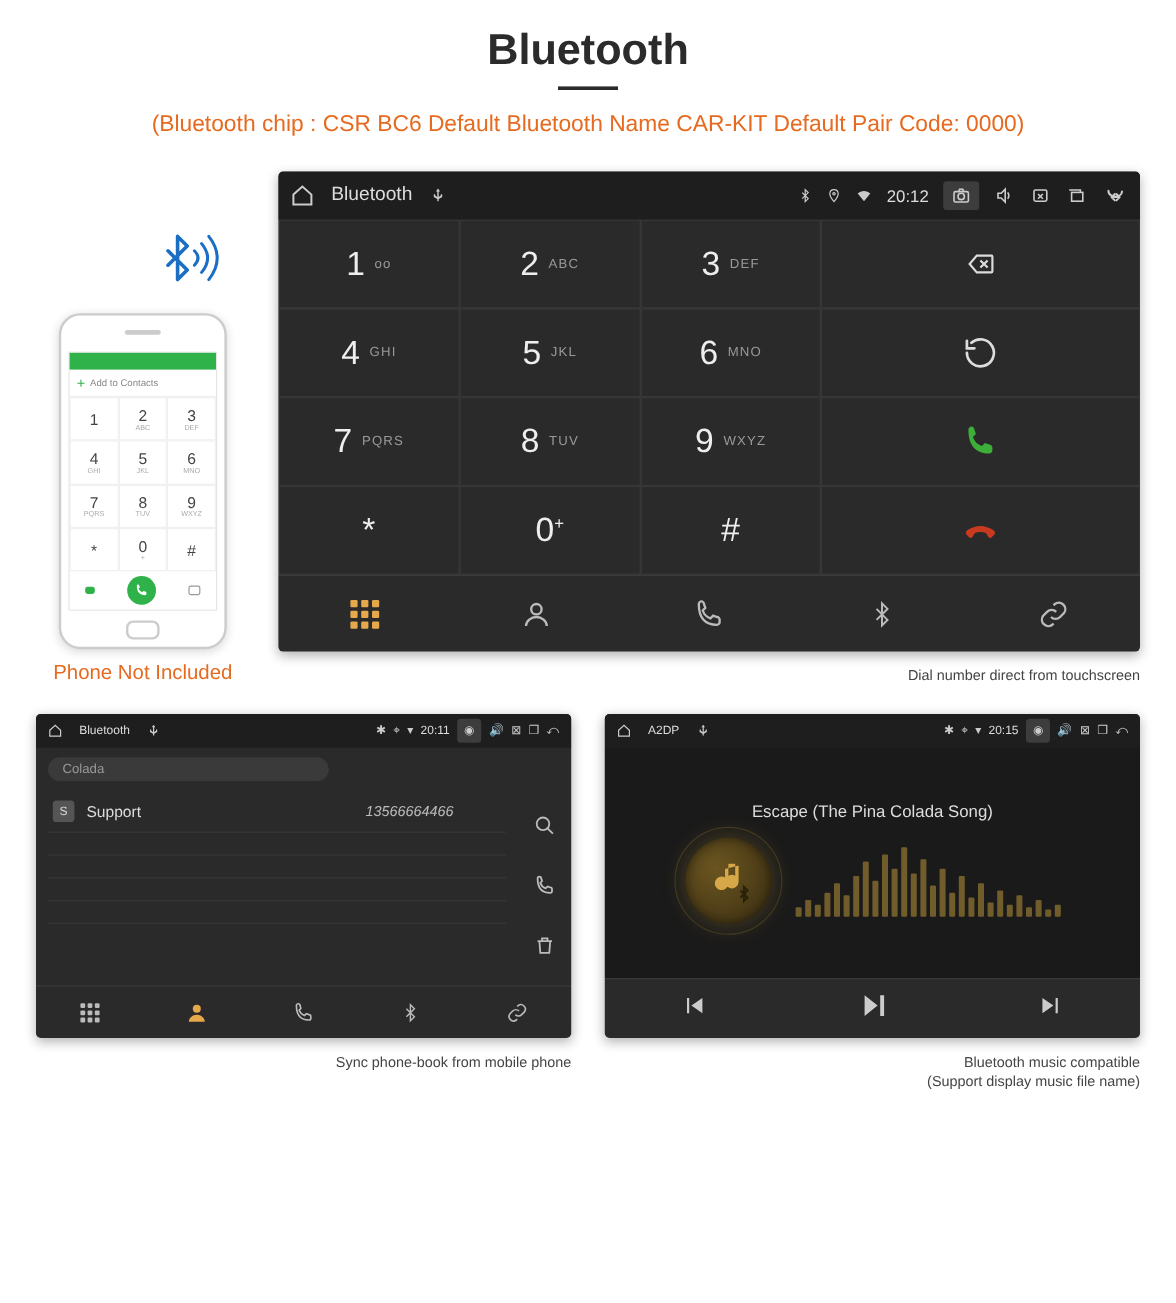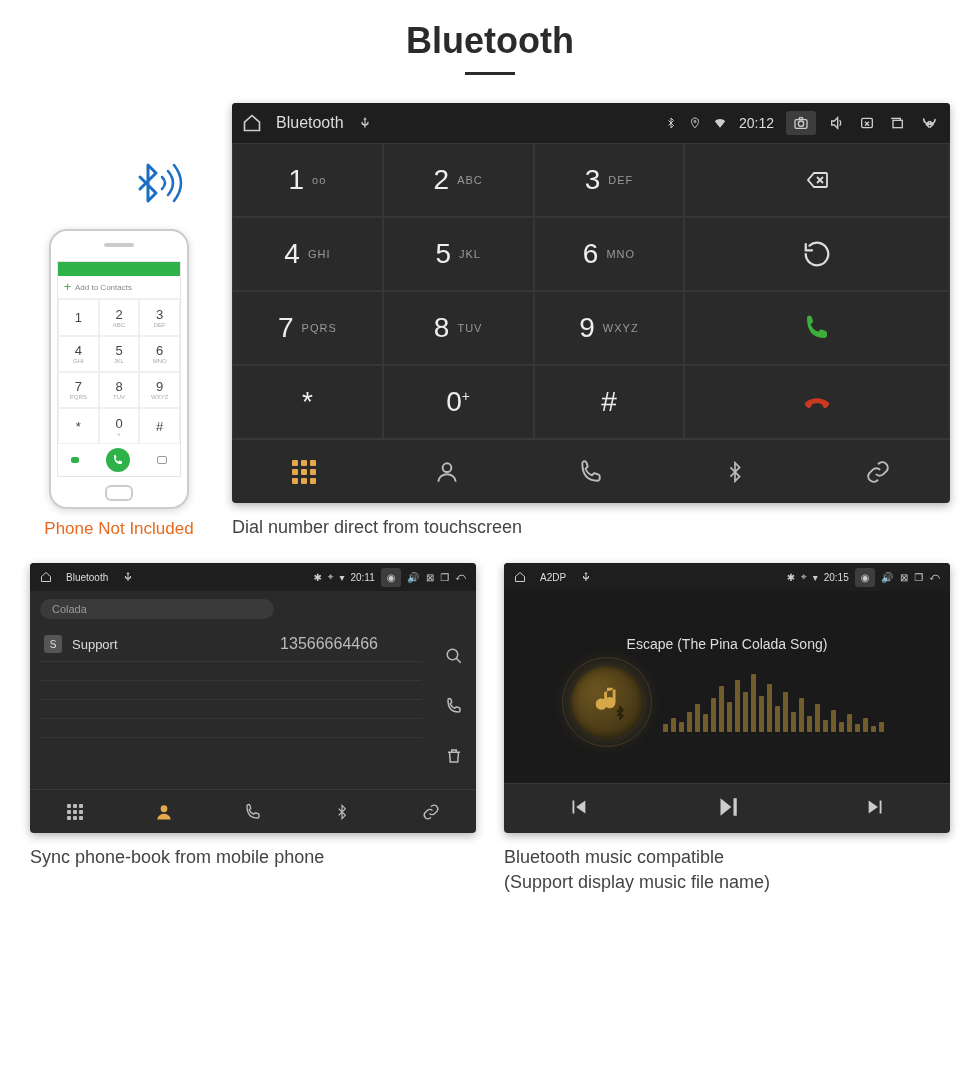--- a/index.html
+++ b/index.html
@@ -20,21 +20,21 @@
   .phone-status { height:14px; background:#2fb24a;}
   .phone-addc { font-size:8px; color:#888; padding:4px 6px; border-bottom:1px solid #eee; display:flex; align-items:center; gap:4px;}
   .phone-addc .plus{ color:#2fb24a; font-size:12px;}
   .phone-pad { flex:1; display:grid; grid-template-columns:repeat(3,1fr);}
   .phone-key { display:flex; flex-direction:column; justify-content:center; align-items:center; border:1px solid #f0f0f0; font-size:13px; color:#444;}
   .phone-key .sub{font-size:6px; color:#aaa;}
   .phone-bottom{display:flex; justify-content:space-around; align-items:center; padding:4px 0;}
   .phone-bottom .dot{width:8px;height:6px;background:#2fb24a; border-radius:2px;}
   .phone-bottom .call{width:24px;height:24px;border-radius:50%;background:#2fb24a; display:flex;align-items:center;justify-content:center;color:#fff;font-size:12px;}
   .caption { text-align:center; font-size:17px; color:#e66a1f; margin-top:10px;}
-  .caption2 { text-align:left; font-size:18px; color:#444; margin-top:12px; line-height:1.35;}
+  .caption2 { text-align:right; font-size:12px; color:#444; margin-top:12px; line-height:1.35;}
 
   .device { flex:1; background:#2a2a2a; border-radius:4px; overflow:hidden; display:flex; flex-direction:column; box-shadow:0 3px 10px rgba(0,0,0,.3);}
   .topbar { height:40px; background:#1e1e1e; display:flex; align-items:center; padding:0 10px; color:#ddd; font-size:14px;}
   .topbar .tb-left{display:flex;align-items:center;gap:14px;}
   .topbar .tb-right{margin-left:auto;display:flex;align-items:center;gap:12px;}
   .topbar .icon{display:inline-flex;align-items:center;justify-content:center;color:#ccc;}
   .topbar .active-ic{background:#3d3d3d; padding:4px 6px; border-radius:3px;}
   .dialer { flex:1; display:flex; }
   .keypad { flex:0 0 63%; display:grid; grid-template-columns:repeat(3,1fr); grid-template-rows:repeat(4,1fr);}
   .key { border:1px solid rgba(255,255,255,.06); display:flex; align-items:center; justify-content:center; gap:8px; color:#eee; cursor:pointer;}
@@ -55,21 +55,21 @@
   .mini{height:270px; background:#2a2a2a; border-radius:4px; overflow:hidden; display:flex; flex-direction:column; box-shadow:0 3px 10px rgba(0,0,0,.3);}
   .mini .topbar{height:28px;font-size:10px; gap:8px;}
   .mini .topbar .tb-right{gap:6px;}
   .mini .topbar .icon svg{width:12px;height:12px;}
   .search-row{padding:8px 10px; display:flex; align-items:center;}
   .search-box{background:#3a3a3a; border-radius:14px; padding:4px 12px; color:#999; font-size:11px; flex:0 0 55%;}
   .contact-body{flex:1; display:flex;}
   .contact-list{flex:1; padding:0 10px;}
   .crow{display:flex; align-items:center; gap:10px; padding:8px 4px; border-bottom:1px solid rgba(255,255,255,.06); font-size:13px; color:#ddd;}
   .crow .badge{width:18px;height:18px;background:#555;border-radius:3px;display:flex;align-items:center;justify-content:center;font-size:10px;}
-  .crow .cnum{color:#bbb; margin-left:auto; margin-right:40px; font-size:16px;}
+  .crow .cnum{color:#bbb; margin-left:auto; margin-right:40px; font-size:12px;font-style:italic;}
   .divline{height:1px;background:rgba(255,255,255,.06);margin:18px 0;}
   .side-icons{width:44px;display:flex;flex-direction:column;justify-content:space-around;align-items:center;padding:6px 0;color:#bbb;}
   .mini .bottom-nav{height:44px;}
   
   .music-body{flex:1;display:flex;flex-direction:column;align-items:center;justify-content:center;background:#1a1a1a;position:relative;padding:14px 0;}
   .track-title{color:#ddd;font-size:14px;margin-bottom:14px;}
   .music-vis{display:flex;align-items:center;gap:20px;}
   .music-icon{width:72px;height:72px;border-radius:50%;background:radial-gradient(circle at 35% 35%, #6a5420, #3a2e12);display:flex;align-items:center;justify-content:center;box-shadow:0 0 20px rgba(200,160,60,.3), inset 0 0 10px rgba(0,0,0,.5);position:relative;}
   .music-icon::before{content:"";position:absolute;width:88px;height:88px;border:1px solid rgba(200,160,60,.2);border-radius:50%;}
   .eq{display:grid;grid-template-columns:repeat(28,5px);gap:3px;align-items:end;height:60px;}
@@ -77,20 +77,21 @@
   .mcontrols{height:50px;display:flex;justify-content:space-around;align-items:center;color:#ccc;border-top:1px solid rgba(255,255,255,.08);}
   .mcontrols .mbtn{cursor:pointer;padding:6px 14px;}
 </style>
 </head>
 <body>
 
 <div class="container">
 
   <h1 class="title">Bluetooth</h1>
   <div class="title-underline"></div>
+  <p class="specs">(Bluetooth chip : CSR BC6     Default Bluetooth Name CAR-KIT     Default Pair Code: 0000)</p>
 
   <div class="row1">
 
     <div class="phone-col">
       <div class="bt-signal">
         <svg width="70" height="70" viewBox="0 0 70 70">
           <g fill="none" stroke="#1a6fc4" stroke-width="3">
             <path d="M22 18 L38 34 L30 42 L30 6 L38 14 L22 30" stroke-linejoin="round" stroke-linecap="round"></path>
           </g>
           <g fill="none" stroke="#1a6fc4" stroke-width="2.5" stroke-linecap="round">

